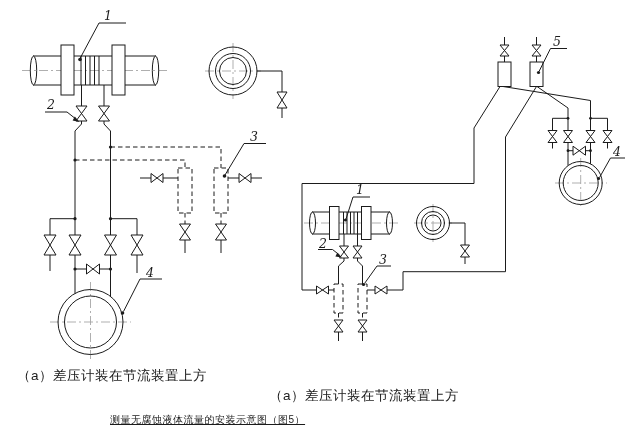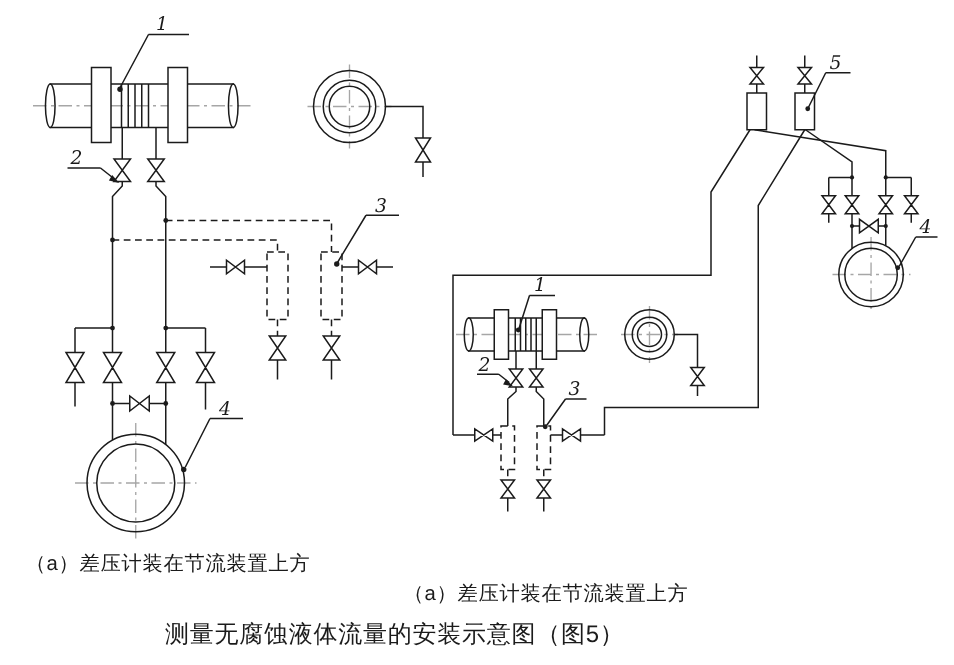--- a/index.html
+++ b/index.html
@@ -27,24 +27,25 @@
     font-size:13.5px;
     letter-spacing:0.5px;
     color:var(--line);
     white-space:nowrap;
   }
   .cap-left{left:17px;top:367px;}
   .cap-right{left:269px;top:367px;margin-top:20px;}
   .fig-title{
     position:absolute;
     left:110px;top:413px;
-    font-size:16px;
+    font-size:10px;
     letter-spacing:0.5px;
     color:var(--line);
     white-space:nowrap;
+    text-decoration:underline;
   }
 </style>
 </head>
 <body>
 
 <div class="stage">
 <svg width="636" height="443" viewBox="0 0 636 443">
 
   <g>
 

